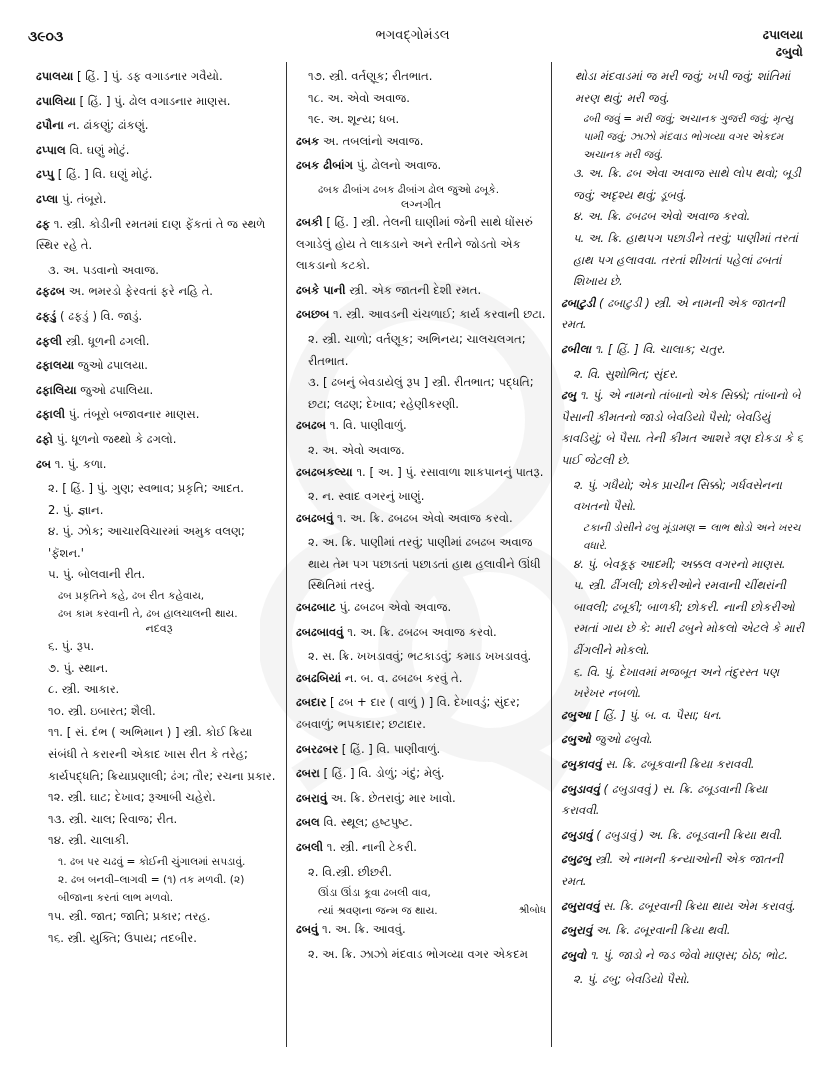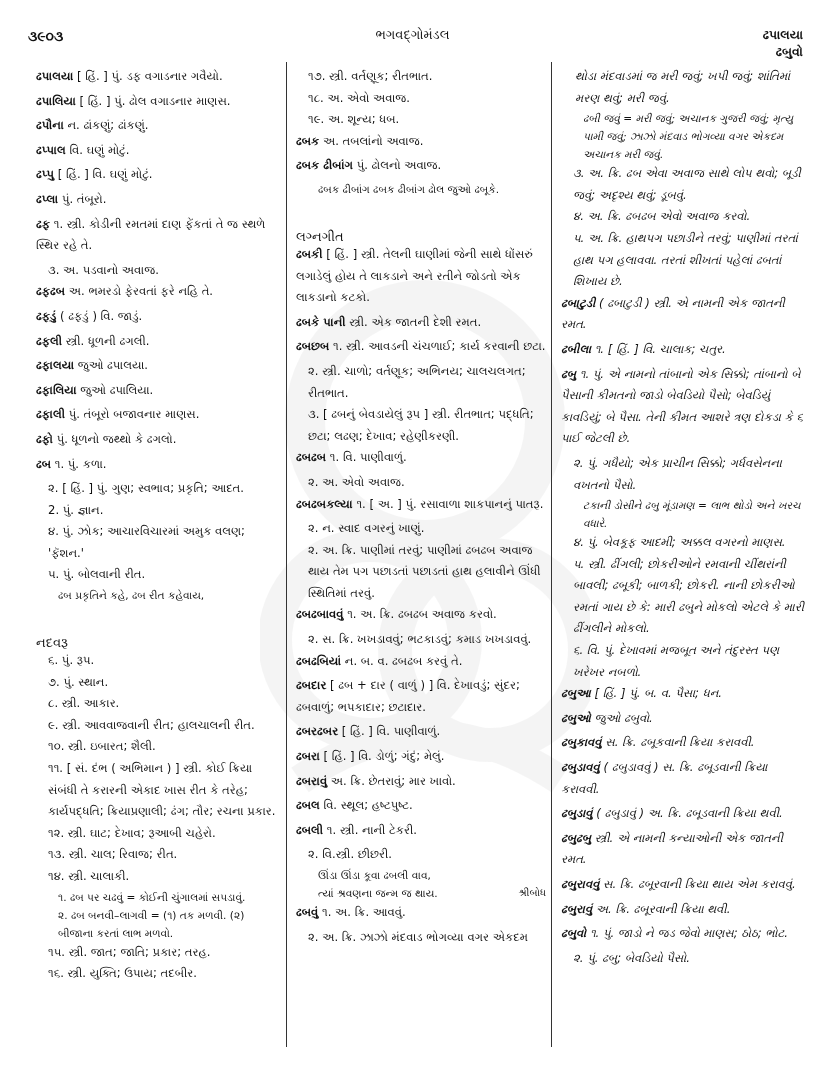--- a/index.html
+++ b/index.html
@@ -12,21 +12,21 @@
   .watermark{position:absolute;left:260px;top:220px;width:330px;height:620px;pointer-events:none;opacity:0.07;}
   .col{position:absolute;top:66px;font-size:11.6px;line-height:21.6px;}
   .col1{left:36px;width:246px;}
   .col2{left:296px;width:250px;}
   .col3{left:561px;width:248px;font-style:italic;}
   .divider{position:absolute;top:62px;height:985px;width:1px;background:#333;}
   .entry{margin:0 0 3px 0;}
   .hw{font-weight:bold;}
   .sense{padding-left:12px;}
   .quote{padding-left:22px;font-size:10.6px;line-height:18px;}
-  .src{text-align:left;font-size:13px;line-height:14px;margin-top:32px;}
+  .src{text-align:center;font-size:11px;line-height:14px;}
   .inline-src{float:right;font-weight:normal;font-size:10px;}
   .cont{padding-left:14px;}
 </style>
 </head>
 <body>
 
 <div class="header">
   <div class="page-num">૩૯૦૩</div>
   <div class="running-title">ભગવદ્ગોમંડલ</div>
   <div class="guide">
@@ -60,25 +60,25 @@
     <div class="entry"><span class="hw">ઢફાલયા</span><span> </span><span>જુઓ ઢપાલયા.</span></div>
     <div class="entry"><span class="hw">ઢફાલિયા</span><span> </span><span>જુઓ ઢપાલિયા.</span></div>
     <div class="entry"><span class="hw">ઢફાલી</span><span> </span><span>પું. તંબૂરો બજાવનાર માણસ.</span></div>
     <div class="entry"><span class="hw">ઢફો</span><span> </span><span>પું. ધૂળનો જથ્થો કે ઢગલો.</span></div>
     <div class="entry"><span class="hw">ઢબ</span><span> </span><span>૧. પું. કળા.</span></div>
     <div class="sense">૨. [ હિં. ] પું. ગુણ; સ્વભાવ; પ્રકૃતિ; આદત.</div>
     <div class="sense">2. પું. જ્ઞાન.</div>
     <div class="sense">૪. પું. ઝોક; આચારવિચારમાં અમુક વલણ; 'ફૅશન.'</div>
     <div class="sense">૫. પું. બોલવાની રીત.</div>
     <div class="quote">ઢબ પ્રકૃતિને કહે, ઢબ રીત કહેવાય,</div>
+    <div class="quote">ઢબ કામ કરવાની તે, ઢબ હાલચાલની થાય.</div>
     <div class="src">નદવરૂ</div>
     <div class="sense">૬. પું. રૂપ.</div>
     <div class="sense">૭. પું. સ્થાન.</div>
     <div class="sense">૮. સ્ત્રી. આકાર.</div>
-    <div class="sense">૯. સ્ત્રી. આવવાજવાની રીત; હાલચાલની રીત.</div>
     <div class="sense">૧૦. સ્ત્રી. ઇબારત; શૈલી.</div>
     <div class="sense">૧૧. [ સં. દંભ ( અભિમાન ) ] સ્ત્રી. કોઈ ક્રિયા સંબંધી તે કરારની એકાદ ખાસ રીત કે તરેહ; કાર્યપદ્ધતિ; ક્રિયાપ્રણાલી; ઢંગ; તૌર; રચના પ્રકાર.</div>
     <div class="sense">૧૨. સ્ત્રી. ઘાટ; દેખાવ; રૂઆબી ચહેરો.</div>
     <div class="sense">૧૩. સ્ત્રી. ચાલ; રિવાજ; રીત.</div>
     <div class="sense">૧૪. સ્ત્રી. ચાલાકી.</div>
     <div class="quote">૧. ઢબ પર ચઢવું = કોઈની ચુંગાલમાં સપડાવું.</div>
     <div class="quote">૨. ઢબ બનવી–લાગવી = (૧) તક મળવી. (૨) બીજાના કરતાં લાભ મળવો.</div>
     <div class="sense">૧૫. સ્ત્રી. જાત; જાતિ; પ્રકાર; તરહ.</div>
     <div class="sense">૧૬. સ્ત્રી. યુક્તિ; ઉપાય; તદબીર.</div>
   </div>
@@ -92,21 +92,23 @@
     <div class="src">લગ્નગીત</div>
     <div class="entry"><span class="hw">ઢબકી</span><span> </span><span>[ હિં. ] સ્ત્રી. તેલની ઘાણીમાં જેની સાથે ધોંસરું લગાડેલું હોય તે લાકડાને અને રતીને જોડતો એક લાકડાનો કટકો.</span></div>
     <div class="entry"><span class="hw">ઢબકે પાની</span><span> </span><span>સ્ત્રી. એક જાતની દેશી રમત.</span></div>
     <div class="entry"><span class="hw">ઢબછબ</span><span> </span><span>૧. સ્ત્રી. આવડની ચંચળાઈ; કાર્ય કરવાની છટા.</span></div>
     <div class="sense">૨. સ્ત્રી. ચાળો; વર્તણૂક; અભિનય; ચાલચલગત; રીતભાત.</div>
     <div class="sense">૩. [ ઢબનું બેવડાયેલું રૂપ ] સ્ત્રી. રીતભાત; પદ્ધતિ; છટા; લઢણ; દેખાવ; રહેણીકરણી.</div>
     <div class="entry"><span class="hw">ઢબઢબ</span><span> </span><span>૧. વિ. પાણીવાળું.</span></div>
     <div class="sense">૨. અ. એવો અવાજ.</div>
     <div class="entry"><span class="hw">ઢબઢબકલ્યા</span><span> </span><span>૧. [ અ. ] પું. રસાવાળા શાકપાનનું પાતરૂ.</span></div>
     <div class="sense">૨. ન. સ્વાદ વગરનું ખાણું.</div>
+    <div class="entry"><span class="hw">ઢબઢબવું</span><span> </span><span>૧. અ. ક્રિ. ઢબઢબ એવો અવાજ કરવો.</span></div>
     <div class="sense">૨. અ. ક્રિ. પાણીમાં તરવું; પાણીમાં ઢબઢબ અવાજ થાય તેમ પગ પછાડતાં પછાડતાં હાથ હલાવીને ઊંધી સ્થિતિમાં તરવું.</div>
+    <div class="entry"><span class="hw">ઢબઢબાટ</span><span> </span><span>પું. ઢબઢબ એવો અવાજ.</span></div>
     <div class="entry"><span class="hw">ઢબઢબાવવું</span><span> </span><span>૧. અ. ક્રિ. ઢબઢબ અવાજ કરવો.</span></div>
     <div class="sense">૨. સ. ક્રિ. ખખડાવવું; ભટકાડવું; કમાડ ખખડાવવું.</div>
     <div class="entry"><span class="hw">ઢબઢબિયાં</span><span> </span><span>ન. બ. વ. ઢબઢબ કરવું તે.</span></div>
     <div class="entry"><span class="hw">ઢબદાર</span><span> </span><span>[ ઢબ + દાર ( વાળું ) ] વિ. દેખાવડું; સુંદર; ઢબવાળું; ભપકાદાર; છટાદાર.</span></div>
     <div class="entry"><span class="hw">ઢબરઢબર</span><span> </span><span>[ હિં. ] વિ. પાણીવાળું.</span></div>
     <div class="entry"><span class="hw">ઢબરા</span><span> </span><span>[ હિં. ] વિ. ડોળું; ગંદું; મેલું.</span></div>
     <div class="entry"><span class="hw">ઢબરાવું</span><span> </span><span>અ. ક્રિ. છેતરાવું; માર ખાવો.</span></div>
     <div class="entry"><span class="hw">ઢબલ</span><span> </span><span>વિ. સ્થૂલ; હષ્ટપુષ્ટ.</span></div>
     <div class="entry"><span class="hw">ઢબલી</span><span> </span><span>૧. સ્ત્રી. નાની ટેકરી.</span></div>
     <div class="sense">૨. વિ.સ્ત્રી. છીછરી.</div>
@@ -116,20 +118,21 @@
     <div class="sense">૨. અ. ક્રિ. ઝાઝો મંદવાડ ભોગવ્યા વગર એકદમ</div>
   </div>
 <div class="col col3">
     <div class="cont">થોડા મંદવાડમાં જ મરી જવું; ખપી જવું; શાંતિમાં મરણ થવું; મરી જવું.</div>
     <div class="quote">ઢબી જવું = મરી જવું; અચાનક ગુજરી જવું; મૃત્યુ પામી જવું; ઝાઝો મંદવાડ ભોગવ્યા વગર એકદમ અચાનક મરી જવું.</div>
     <div class="sense">૩. અ. ક્રિ. ઢબ એવા અવાજ સાથે લોપ થવો; બૂડી જવું; અદૃશ્ય થવું; ડૂબવું.</div>
     <div class="sense">૪. અ. ક્રિ. ઢબઢબ એવો અવાજ કરવો.</div>
     <div class="sense">૫. અ. ક્રિ. હાથપગ પછાડીને તરવું; પાણીમાં તરતાં હાથ પગ હલાવવા. તરતાં શીખતાં પહેલાં ઢબતાં શિખાય છે.</div>
     <div class="entry"><span class="hw">ઢબાટુડી</span><span> </span><span>( ઢબાટુડી ) સ્ત્રી. એ નામની એક જાતની રમત.</span></div>
     <div class="entry"><span class="hw">ઢબીલા</span><span> </span><span>૧. [ હિં. ] વિ. ચાલાક; ચતુર.</span></div>
+    <div class="sense">૨. વિ. સુશોભિત; સુંદર.</div>
     <div class="entry"><span class="hw">ઢબુ</span><span> </span><span>૧. પું. એ નામનો તાંબાનો એક સિક્કો; તાંબાનો બે પૈસાની કીમતનો જાડો બેવડિયો પૈસો; બેવડિયું કાવડિયું; બે પૈસા. તેની કીમત આશરે ત્રણ દોકડા કે ૬ પાઈ જેટલી છે.</span></div>
     <div class="sense">૨. પું. ગધૈયો; એક પ્રાચીન સિક્કો; ગર્ધવસેનના વખતનો પૈસો.</div>
     <div class="quote">ટકાની ડોસીને ઢબુ મૂંડામણ = લાભ થોડો અને ખરચ વધારે.</div>
     <div class="sense">૪. પું. બેવકૂફ આદમી; અક્કલ વગરનો માણસ.</div>
     <div class="sense">૫. સ્ત્રી. ઢીંગલી; છોકરીઓને રમવાની ચીંથરાંની બાવલી; ઢબૂકી; બાળકી; છોકરી. નાની છોકરીઓ રમતાં ગાય છે કે: મારી ઢબુને મોકલો એટલે કે મારી ઢીંગલીને મોકલો.</div>
     <div class="sense">૬. વિ. પું. દેખાવમાં મજબૂત અને તંદુરસ્ત પણ ખરેખર નબળો.</div>
     <div class="entry"><span class="hw">ઢબુઆ</span><span> </span><span>[ હિં. ] પું. બ. વ. પૈસા; ધન.</span></div>
     <div class="entry"><span class="hw">ઢબુઓ</span><span> </span><span>જુઓ ઢબુવો.</span></div>
     <div class="entry"><span class="hw">ઢબુકાવવું</span><span> </span><span>સ. ક્રિ. ઢબૂકવાની ક્રિયા કરાવવી.</span></div>
     <div class="entry"><span class="hw">ઢબુડાવવું</span><span> </span><span>( ઢબુડાવવું ) સ. ક્રિ. ઢબૂડવાની ક્રિયા કરાવવી.</span></div>

